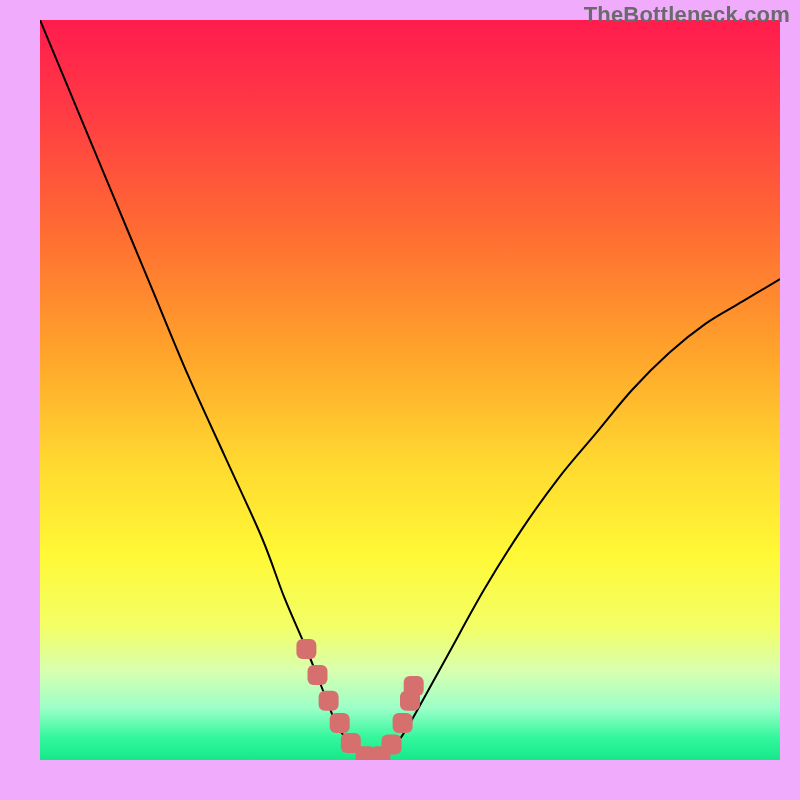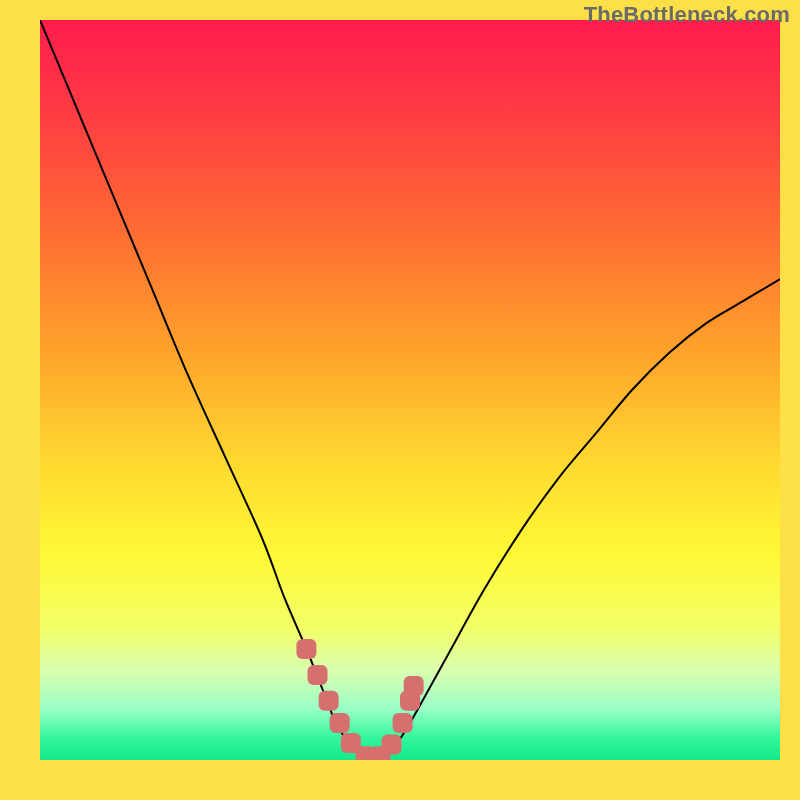--- a/index.html
+++ b/index.html
@@ -9,21 +9,21 @@
     height: 800px;
     background: #000000;
     overflow: hidden;
   }
   .frame {
     position: absolute;
     left: 0;
     top: 0;
     width: 800px;
     height: 800px;
-    background: #fde047;
+    background: #f0abfc;
   }
   .plot-area {
     position: absolute;
     left: 40px;
     top: 20px;
     width: 740px;
     height: 740px;
     overflow: hidden;
   }
   .gradient-bg {

